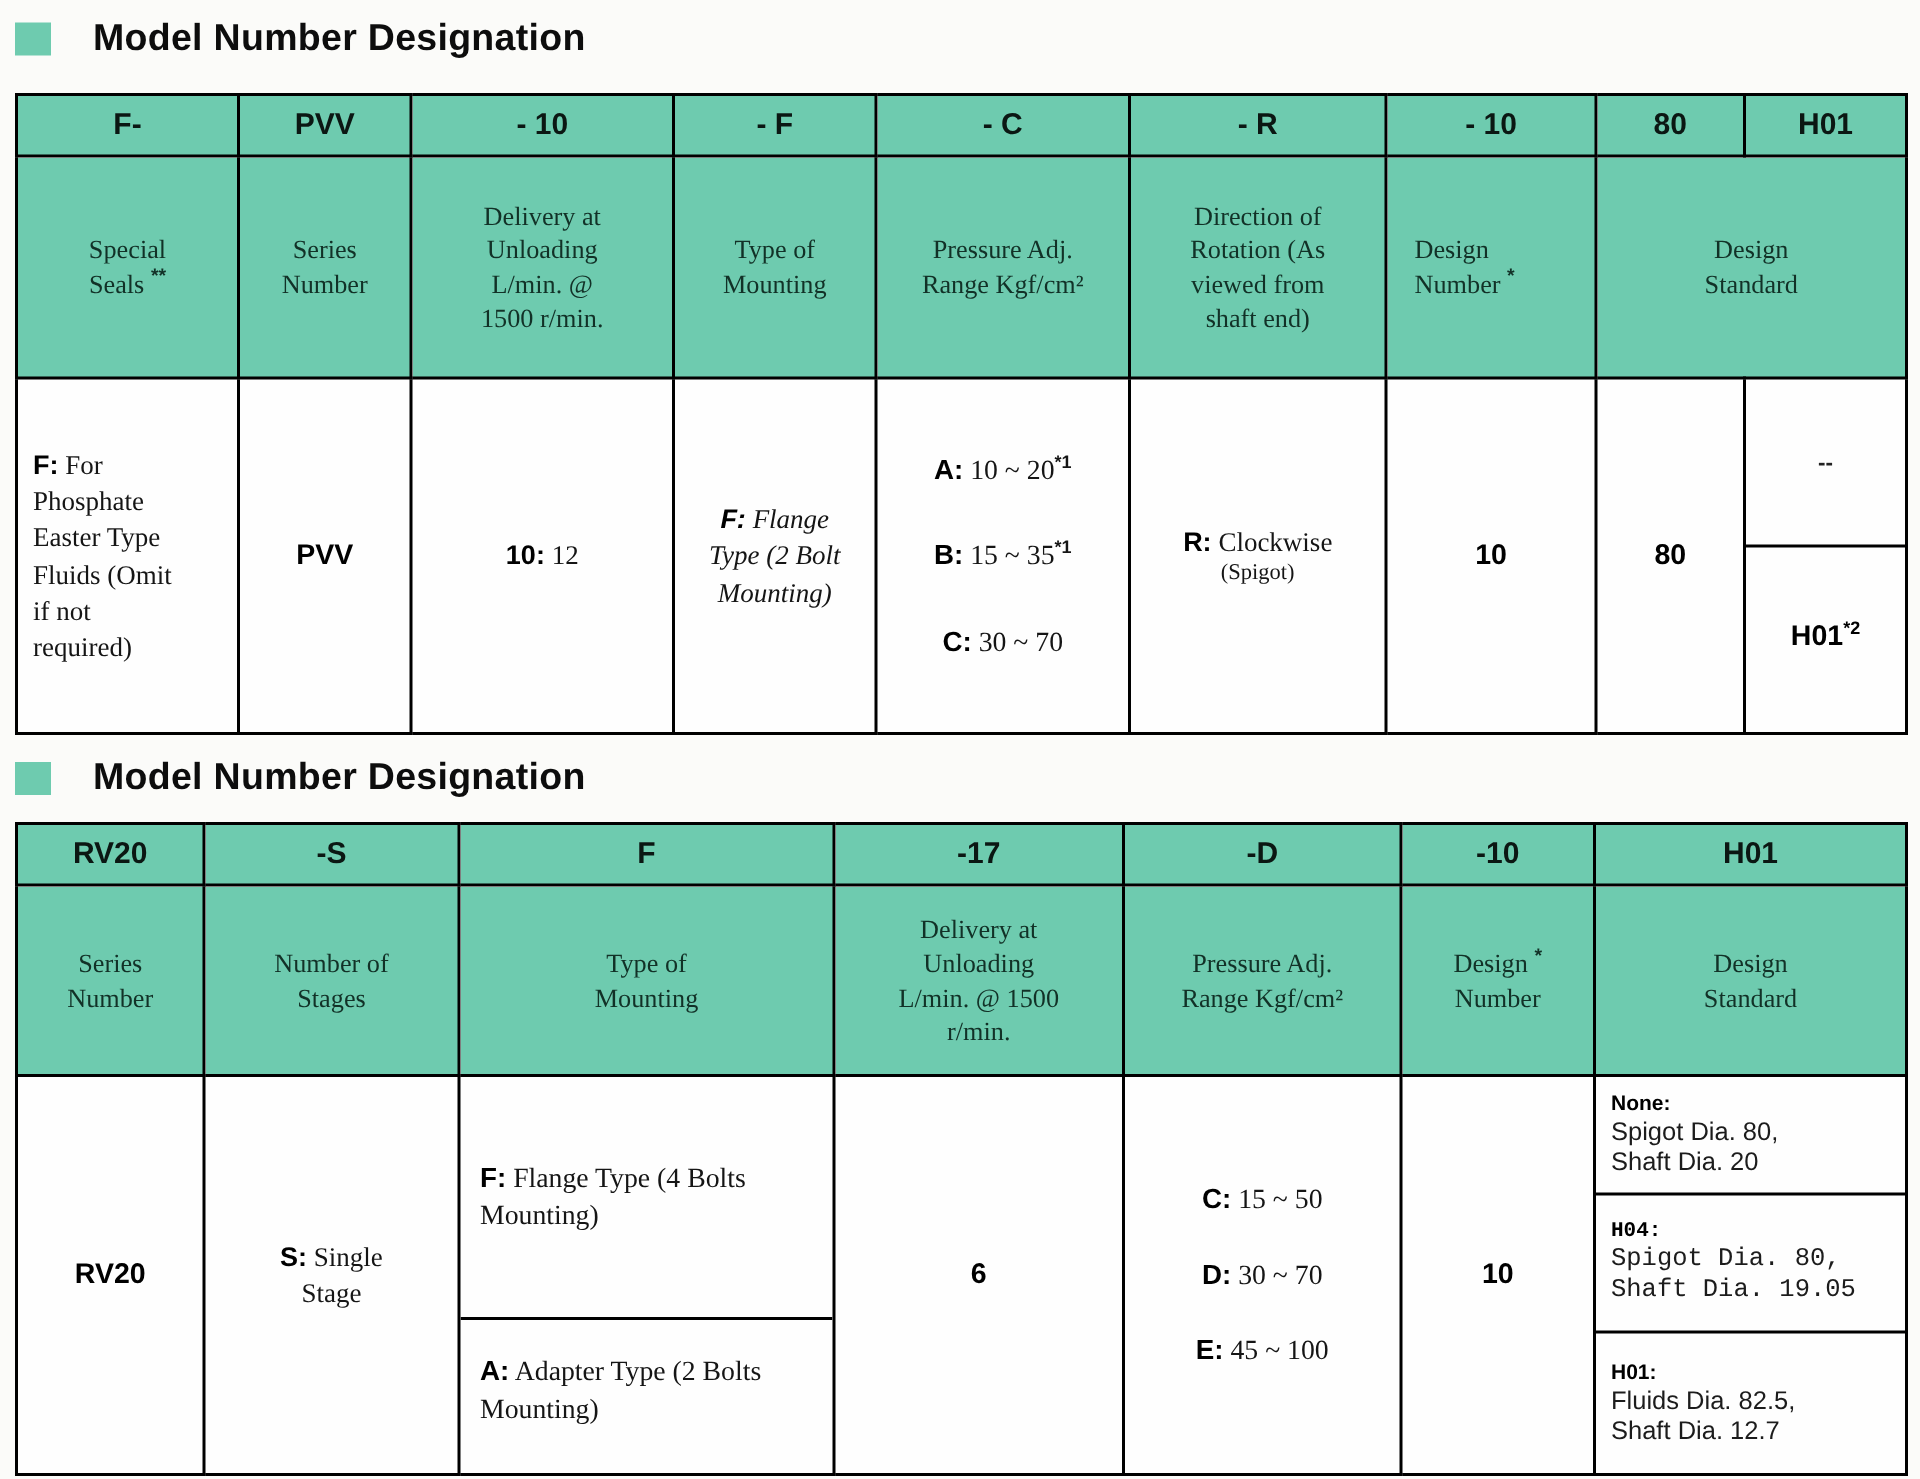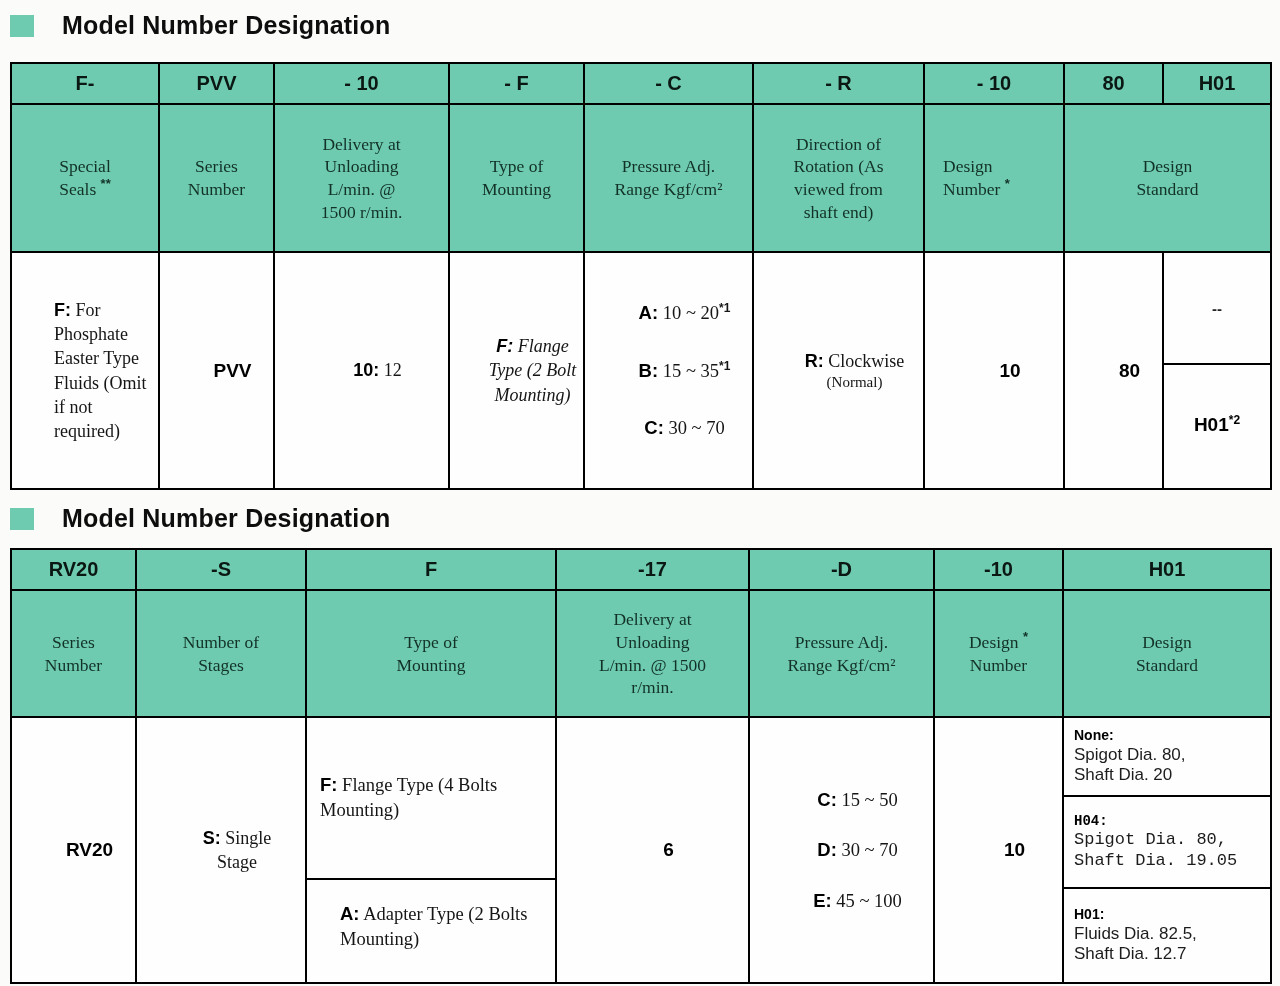--- a/index.html
+++ b/index.html
@@ -39,21 +39,21 @@
   }
   .label-row td {
     background:var(--teal);
     font-size:17.5px; color:#123127; line-height:1.3;
     text-align:center; vertical-align:middle;
   }
   #table1 .label-row td { height:148px; }
   #table2 .label-row td { height:127px; }
   .label-row .lbl { display:inline-block; }
 
-  .body-row td { background:#fefefe; text-align:center; vertical-align:middle; font-size:18px;padding-left:32px; }
+  .body-row td { background:#fefefe; text-align:center; vertical-align:middle; font-size:18px; }
   #table1 .body-row td { height:237px; }
   #table2 .body-row td { height:260px; }
 
   .k  { font-family:"Liberation Sans", sans-serif; font-weight:700; color:#000; }
   .big{ font-family:"Liberation Sans", sans-serif; font-weight:700; font-size:19px; color:#000; }
   sup.mark {
     font-family:"Liberation Sans", sans-serif; font-weight:700;
     font-size:12px; line-height:0; vertical-align:super;
   }
   .label-row sup.mark { font-size:13px; color:#123127; }
@@ -75,21 +75,21 @@
   td.split { padding:0; vertical-align:top; }
   .sub { display:flex; align-items:center; justify-content:center; }
   .sub.brd { border-bottom:2.5px solid #000; }
   #t1-std-top { height:112px; font-family:"Liberation Sans",sans-serif; font-weight:700; font-size:15px; color:#222; }
   #t1-std-bot { height:120px; }
 
   
   .mount2 .sub { justify-content:flex-start; padding-left:13px; }
   .mount2 .mtxt { display:inline-block; max-width:195px; text-align:left; line-height:1.35; font-size:18.5px; }
   #t2-mount-top { height:162px; }
-  #t2-mount-bot { height:94px;justify-content:center; }
+  #t2-mount-bot { height:94px; }
 
   .std2 .sub { flex-direction:column; align-items:flex-start; justify-content:center; padding:2px 6px 2px 10px; }
   .std2 { font-family:"Liberation Sans",sans-serif; }
   .std-name { font-weight:700; font-size:14px; line-height:1.25; color:#000; }
   .std-line { font-size:17px; line-height:1.22; color:#1c1c1c; }
   #t2-std-0 { height:79px; }
   #t2-std-1 { height:92px;font-family:Liberation Mono, monospace; }
   #t2-std-2 { height:93px; }
 
   .stage-text { display:inline-block; max-width:92px; line-height:1.35; }
@@ -155,21 +155,21 @@
     </td>
     <td class="pressure-cell">
       <div class="pressure-stack">
         <div class="pline"><span class="k">A:</span> <span>10 ~ 20</span><sup class="mark">*1</sup></div>
         <div class="pline"><span class="k">B:</span> <span>15 ~ 35</span><sup class="mark">*1</sup></div>
         <div class="pline"><span class="k">C:</span> <span>30 ~ 70</span><sup class="mark"></sup></div>
       </div>
     </td>
     <td>
       <span class="k">R:</span> <span>Clockwise</span>
-      <span class="rot-note">(Normal)</span>
+      <span class="rot-note">(Spigot)</span>
     </td>
     <td><span class="big">10</span></td>
     <td><span class="big">80</span></td>
     <td class="split">
       <div class="sub brd" id="t1-std-top">
             <span>--</span>
           </div>
       <div class="sub" id="t1-std-bot">
         <span class="big"><span>H01</span><sup class="mark">*2</sup></span>
       </div>

